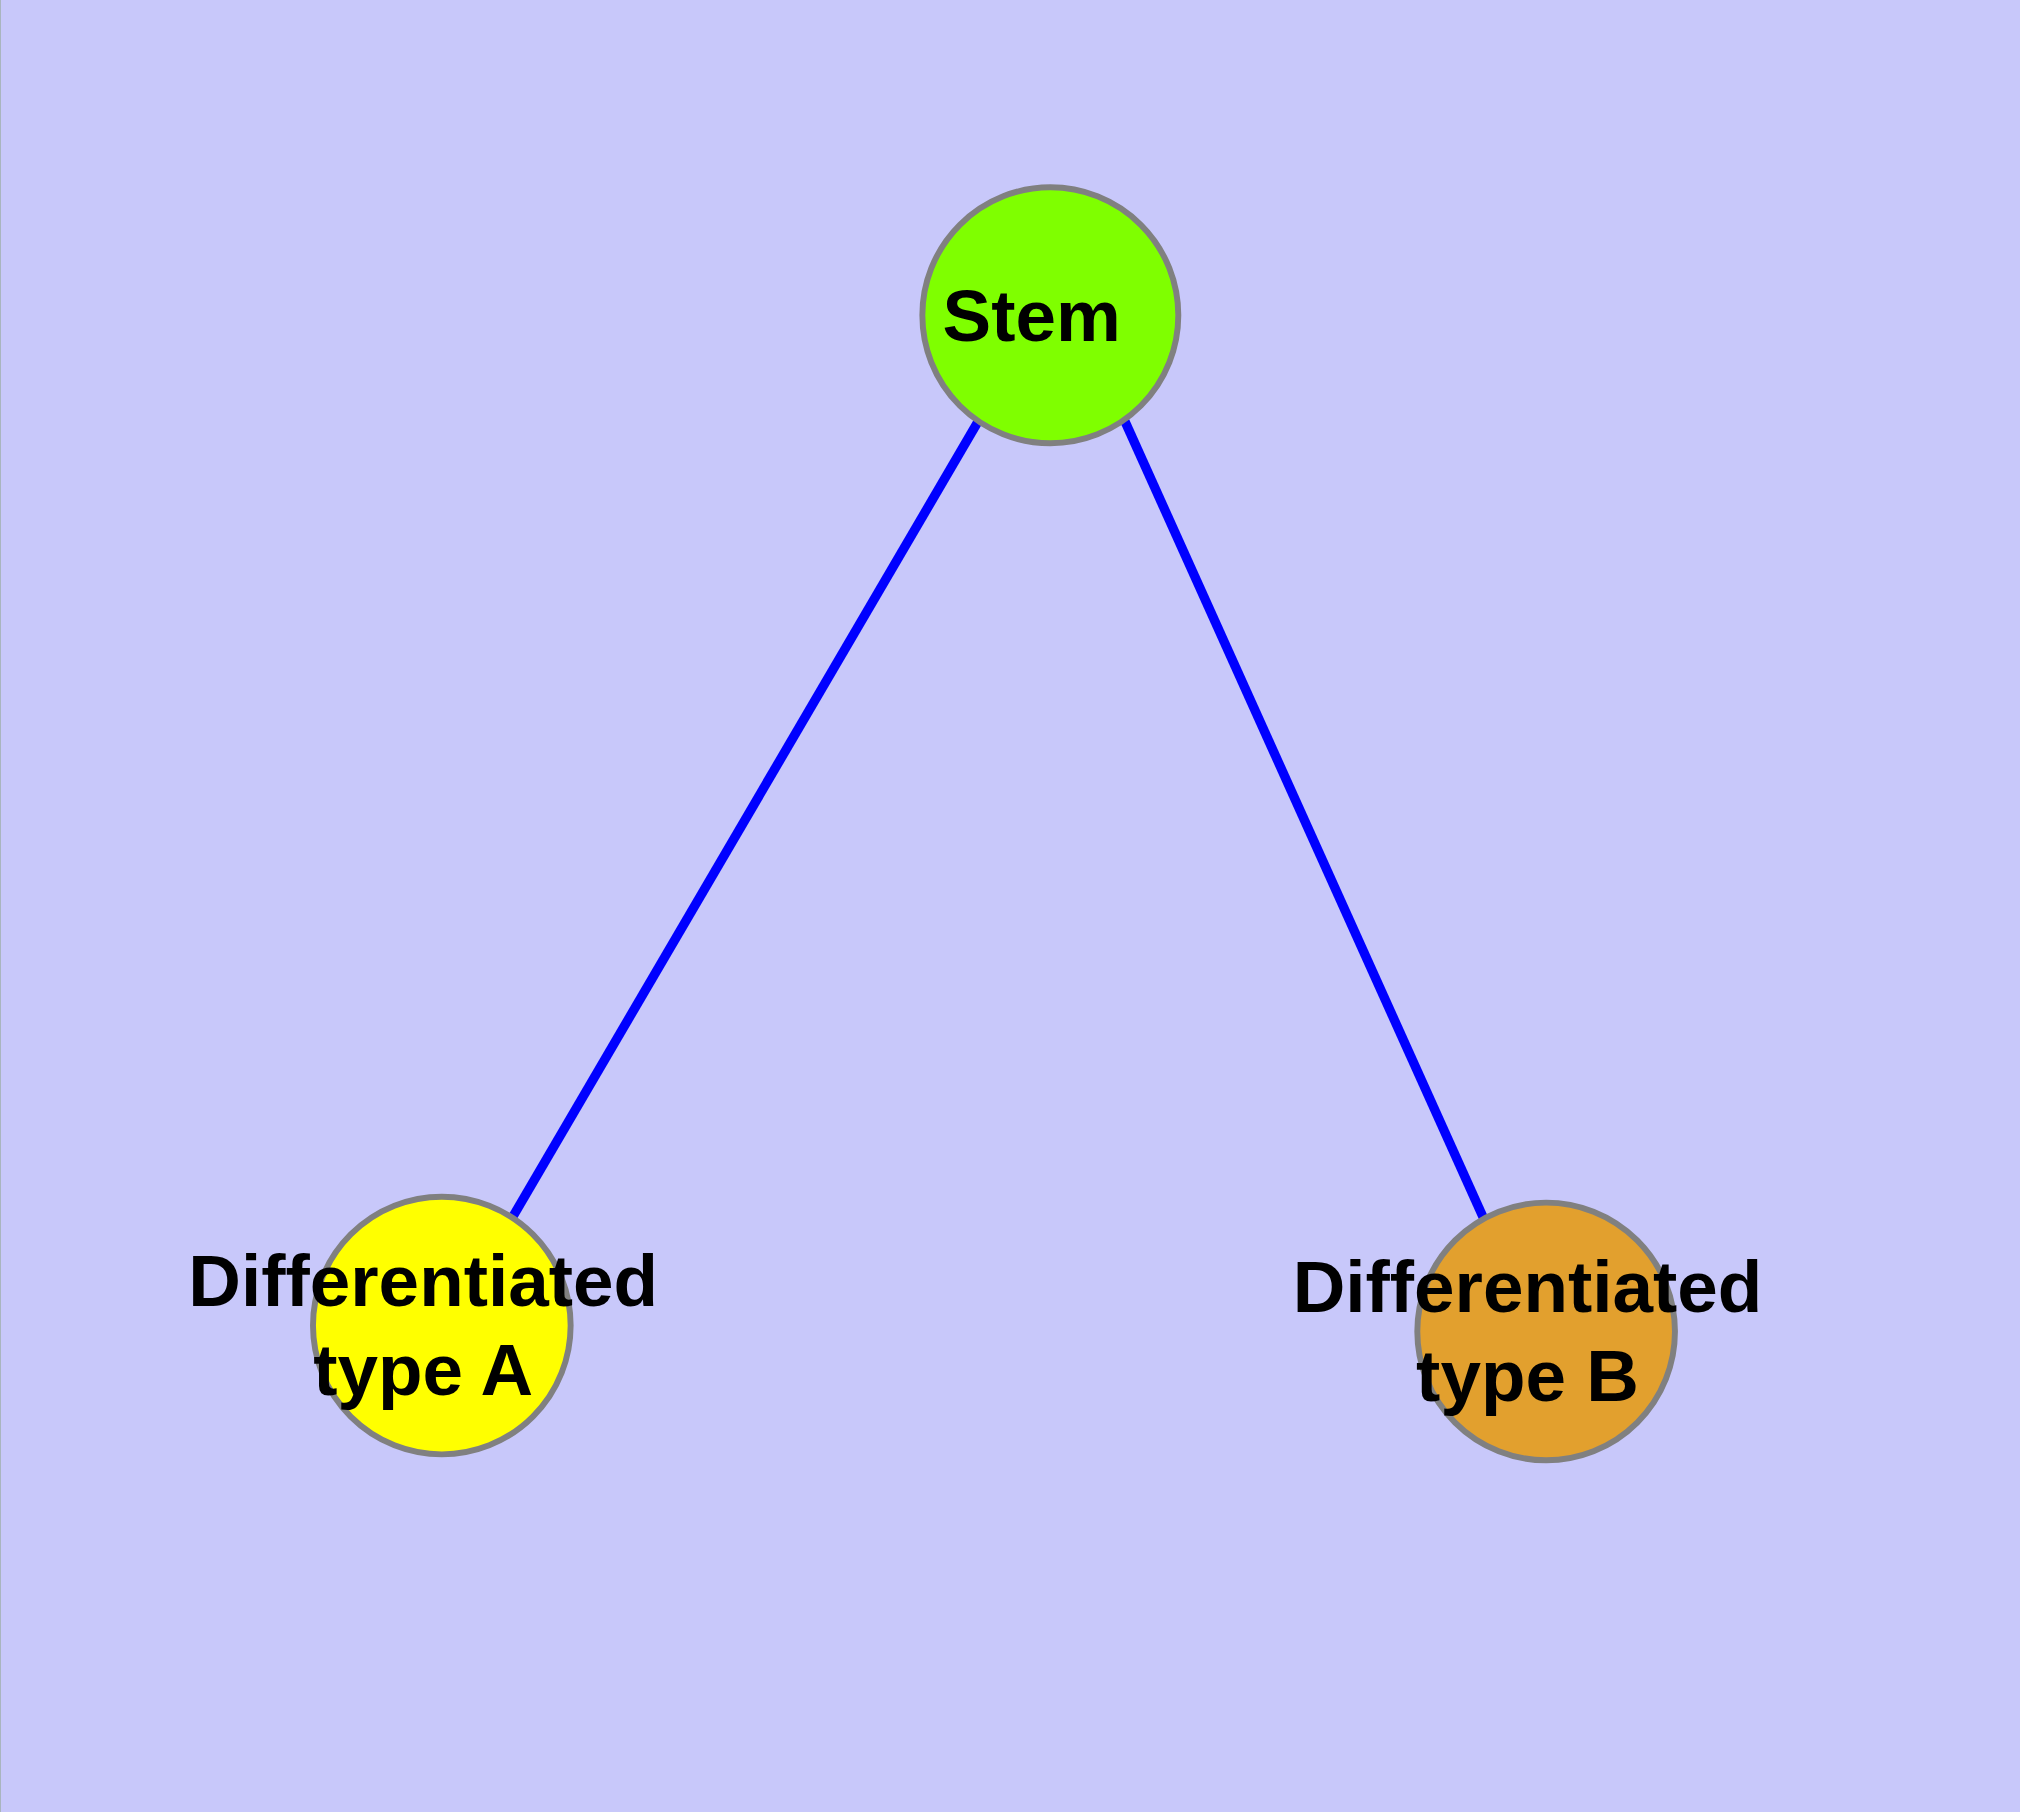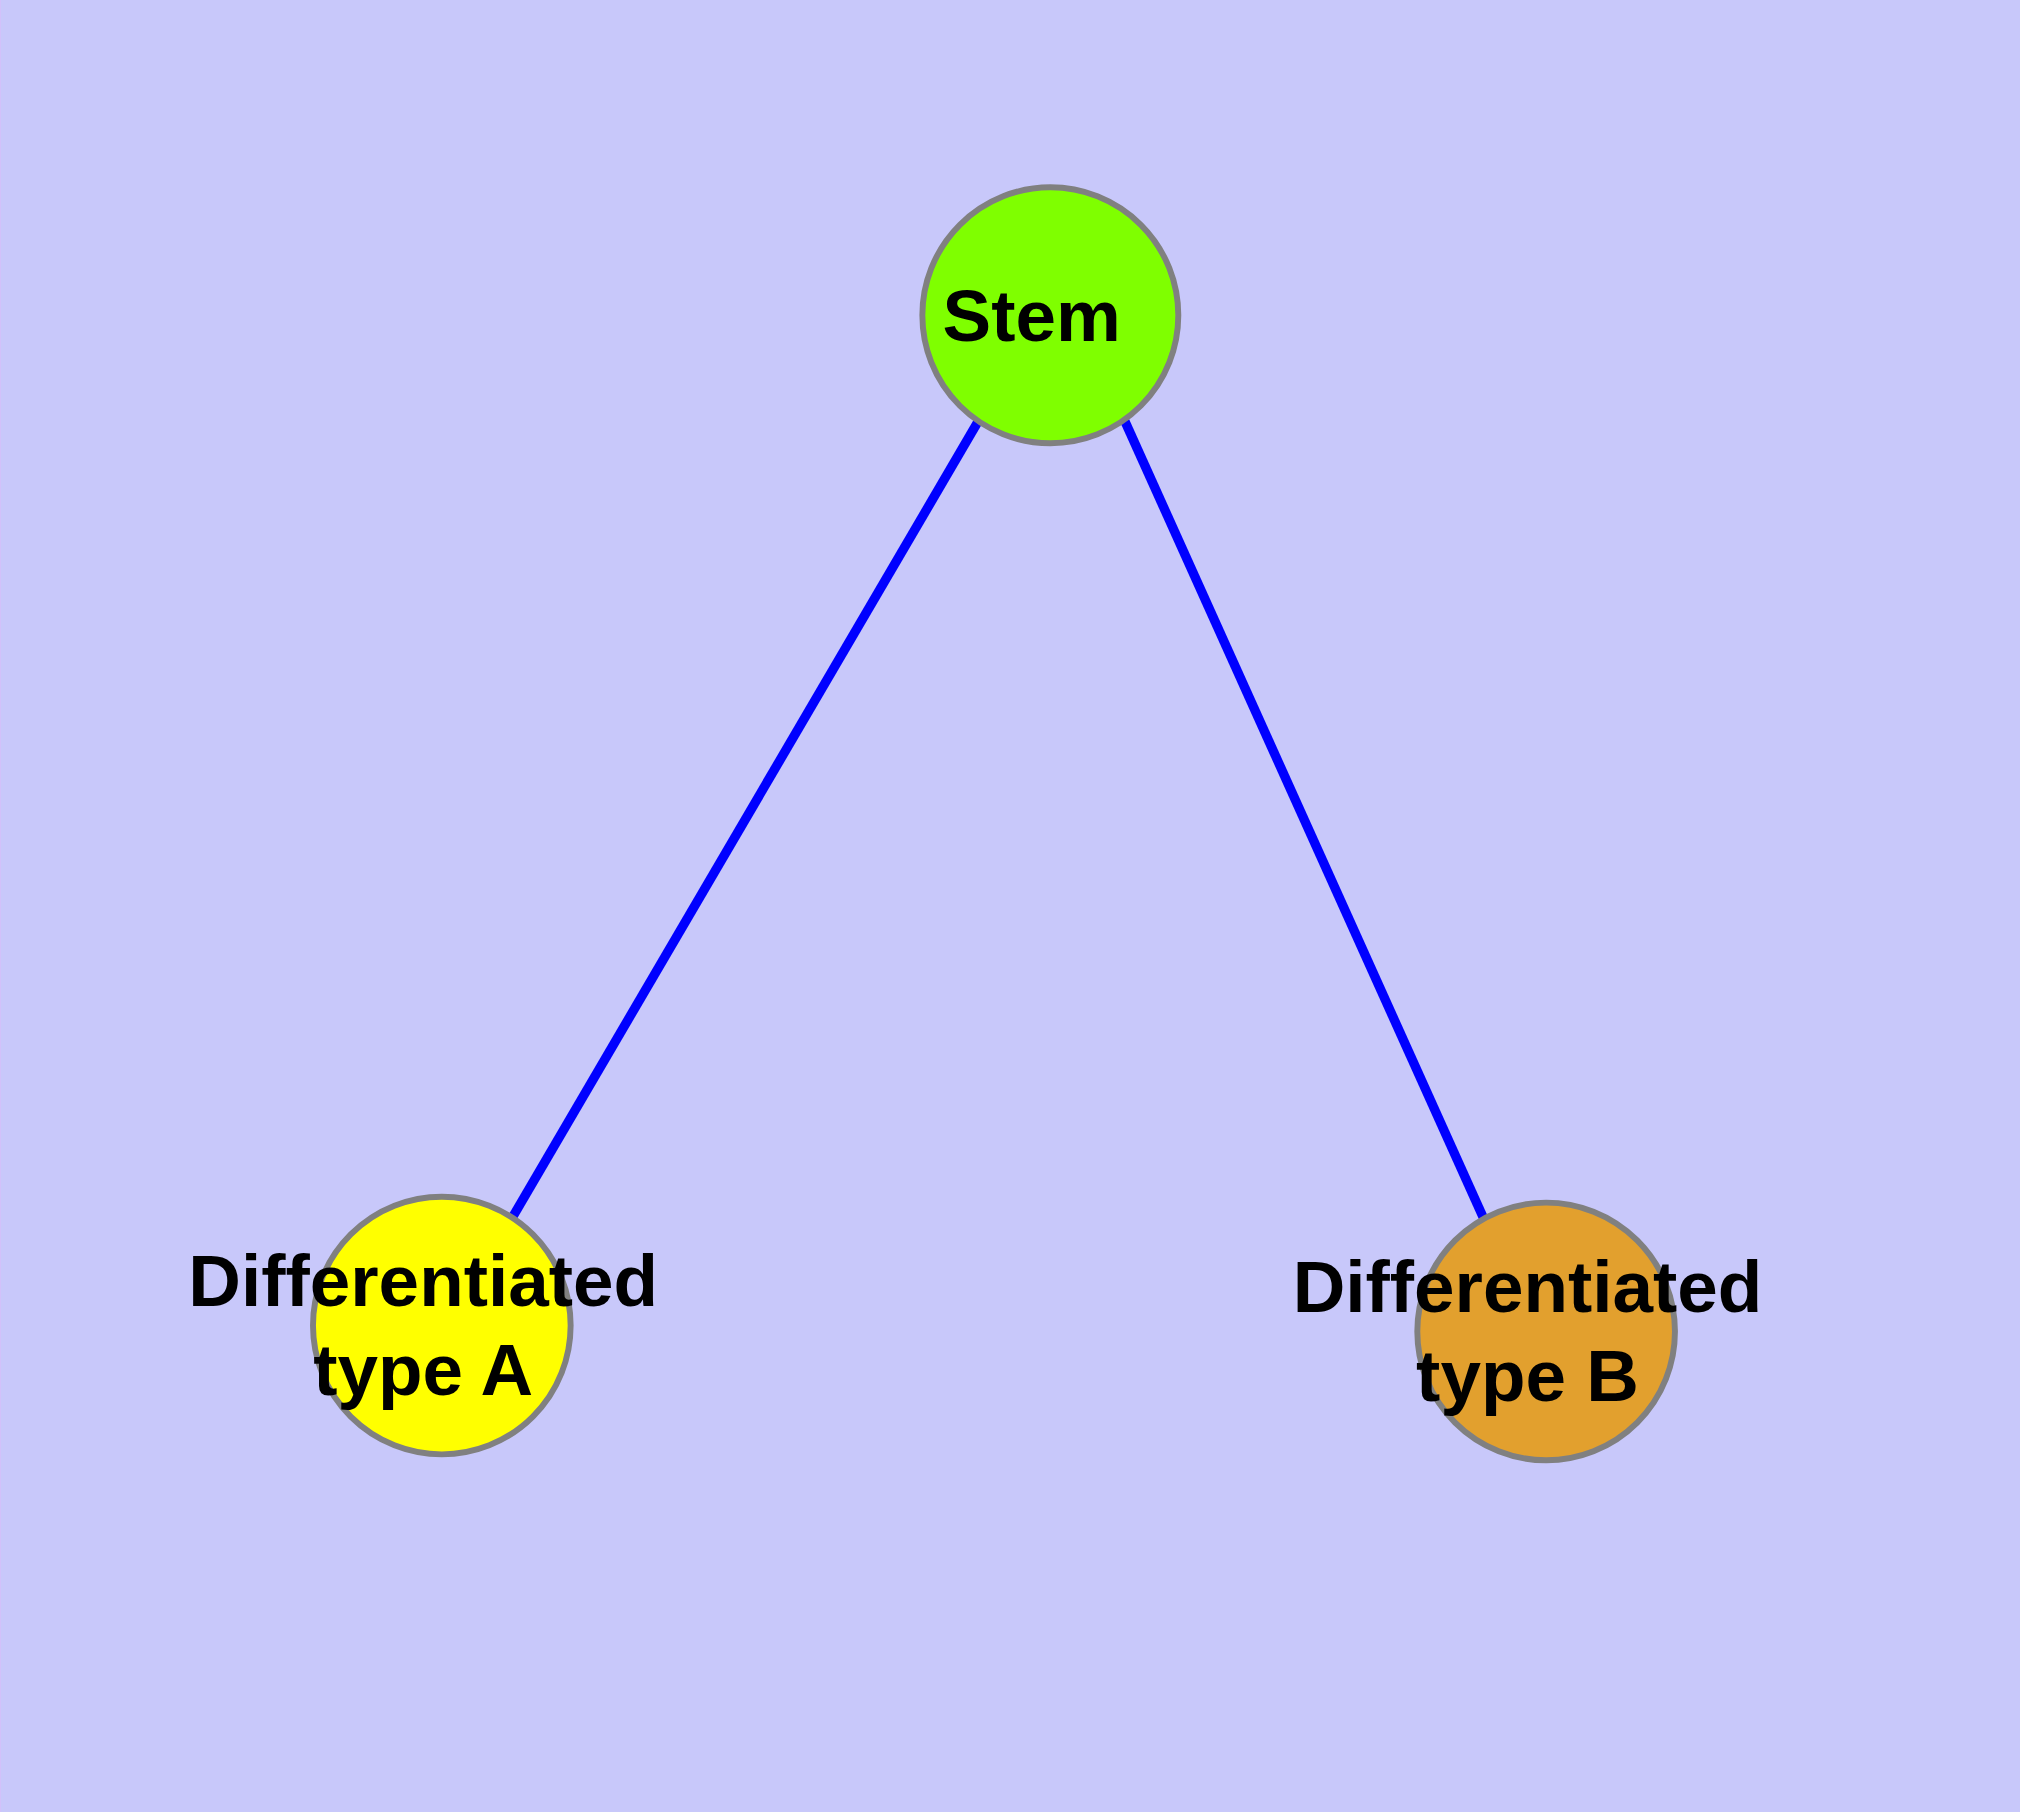--- a/index.html
+++ b/index.html
@@ -27,21 +27,21 @@
     font-weight: bold;
     font-size: 86px;
     fill: #000000;
     text-anchor: middle;
     dominant-baseline: auto;
   }
 </style>
 </head>
 <body>
 
-<div id="canvas" style="background: #f0abfc;">
+<div id="canvas" style="background: #4d7c0f;">
   <svg id="graph-svg" viewBox="0 0 2384 2138">
 
     <rect id="bg-rect" x="0" y="0" width="2384" height="2138" fill="#C8C8FA"></rect>
 
     <g id="edges-layer">
       <line id="edge-0" x1="1154" y1="497" x2="601" y2="1442" stroke="#0000FF" stroke-width="11" stroke-linecap="butt"></line>
       <line id="edge-1" x1="1327" y1="497" x2="1750" y2="1437" stroke="#0000FF" stroke-width="11" stroke-linecap="butt"></line>
     </g>
 
     <g id="nodes-layer">

